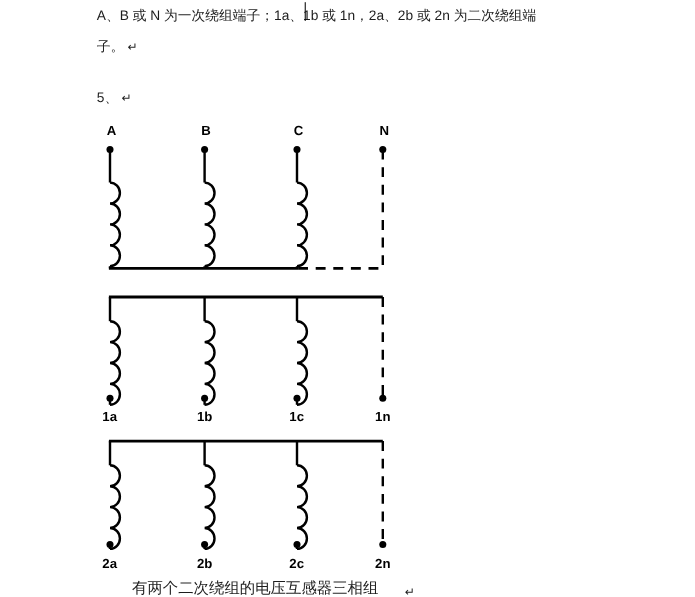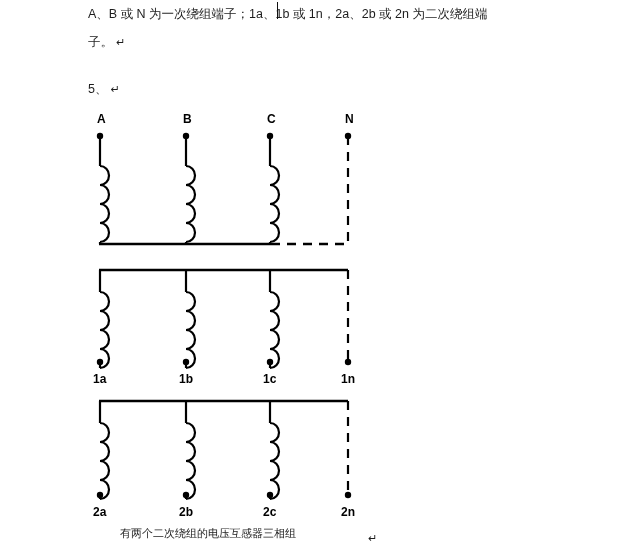--- a/index.html
+++ b/index.html
@@ -61,21 +61,21 @@
     width: 512px;
     height: 420px;
   }
   .figure svg {
     display: block;
   }
   .caption {
     position: absolute;
     left: 120px;
     top: 526px;
-    font-size: 11px;
+    font-size: 14px;
     color: #1d1d1d;
     white-space: nowrap;
   }
   .caption-mark {
     position: absolute;
     left: 368px;
     top: 532px;
     font-size: 11px;
     color: #1d1d1d;
   }

